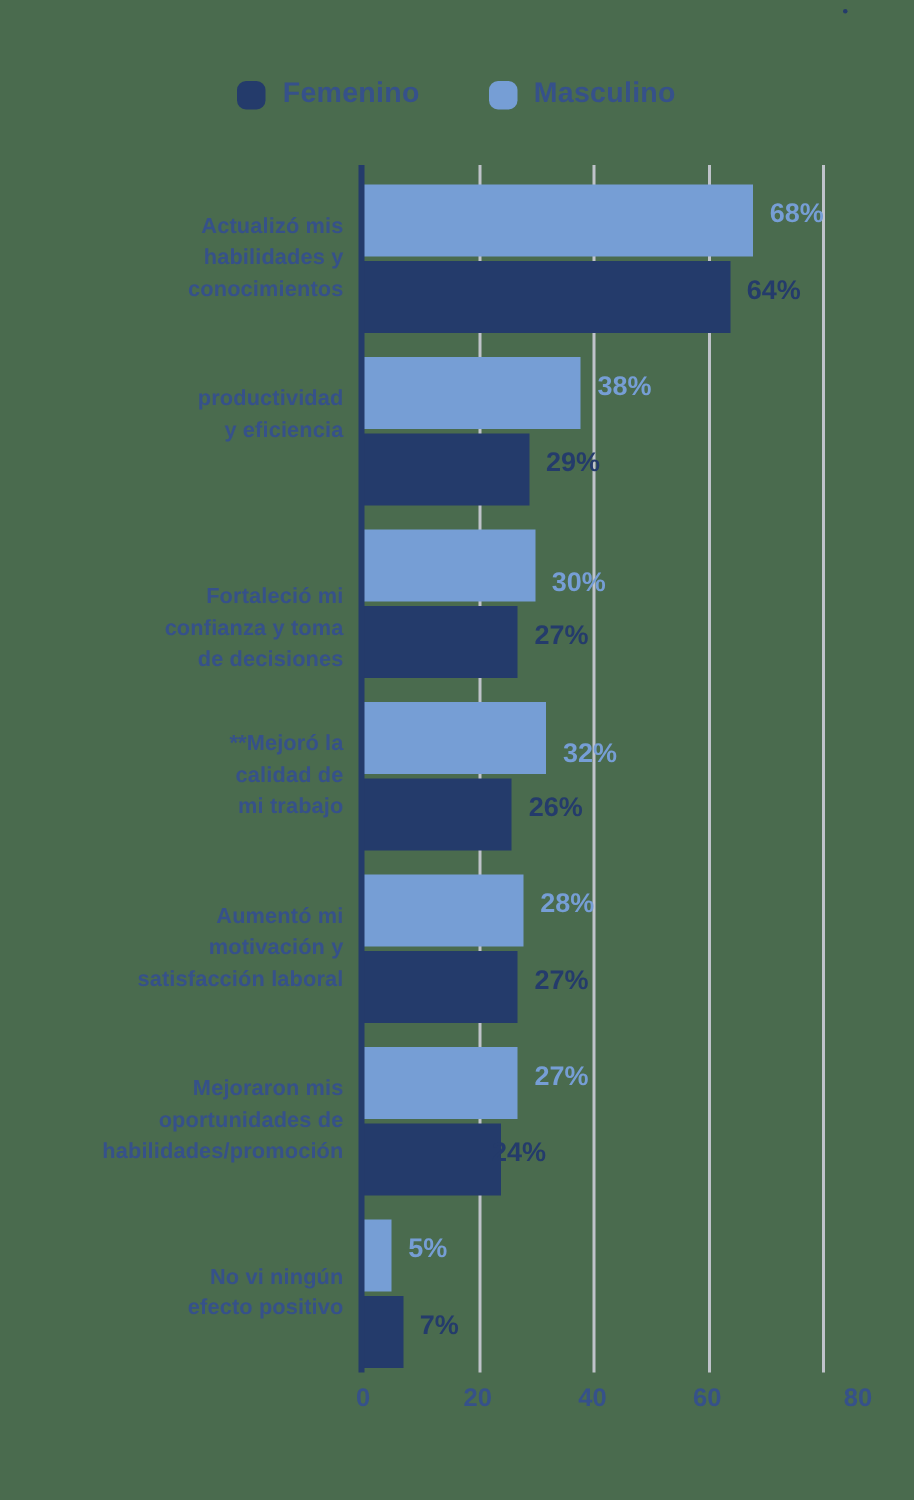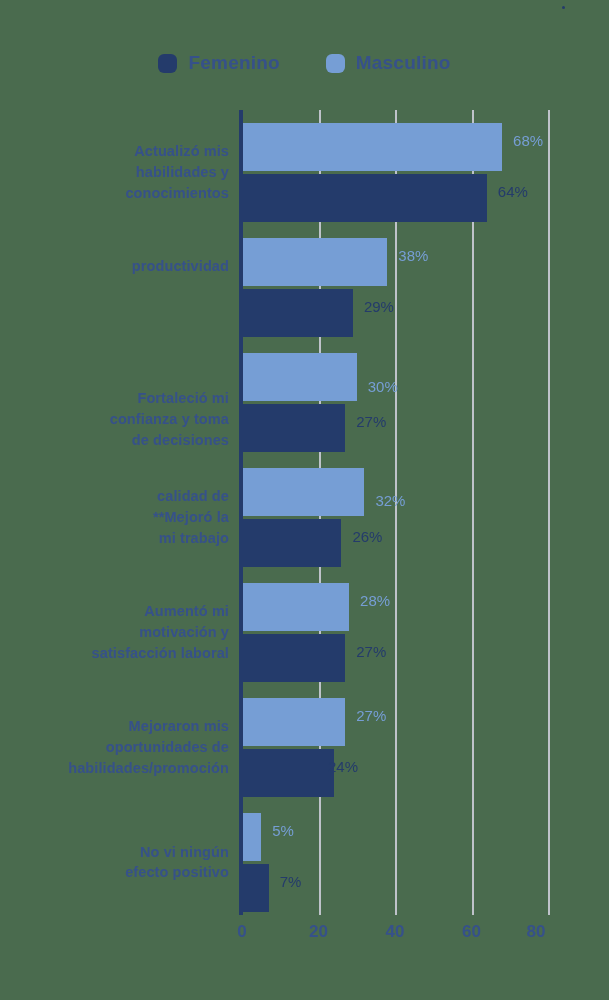--- a/index.html
+++ b/index.html
@@ -110,22 +110,22 @@
   .bar {
     position: absolute;
     left: 0;
     height: 48px;
   }
   .bar.masculino { background: #769ed5; }
   .bar.femenino  { background: #243b6b; }
 
   .bar-value {
     position: absolute;
-    font-size: 15px;
-    font-weight: normal;
+    font-size: 18px;
+    font-weight: bold;
     white-space: nowrap;
   }
   .bar-value.masculino { color: #769ed5; }
   .bar-value.femenino  { color: #243b6b; }
 
   
   .xtick {
     position: absolute;
     top: 922px;
     font-size: 17px;
@@ -153,29 +153,30 @@
   </div>
 
   <div class="labels-col" id="labels-col">
       <div class="cat-label" style="top: 31px;">
         <div>Actualizó mis</div>
         <div>habilidades y</div>
         <div>conocimientos</div>
       </div>
       <div class="cat-label" style="top: 146px;">
         <div>productividad</div>
+        <div>y eficiencia</div>
       </div>
       <div class="cat-label" style="top: 278px;">
         <div>Fortaleció mi</div>
         <div>confianza y toma</div>
         <div>de decisiones</div>
       </div>
       <div class="cat-label" style="top: 376px;">
+        <div>**Mejoró la</div>
         <div>calidad de</div>
-        <div>**Mejoró la</div>
         <div>mi trabajo</div>
       </div>
       <div class="cat-label" style="top: 491px;">
         <div>Aumentó mi</div>
         <div>motivación y</div>
         <div>satisfacción laboral</div>
       </div>
       <div class="cat-label" style="top: 606px;">
         <div>Mejoraron mis</div>
         <div>oportunidades de</div>
@@ -222,16 +223,16 @@
       <div class="bar-value femenino" style="left: 37.775px; top: 763px;">7%</div>
     </div>
 
   <div class="axis-spine"></div>
 
   <div id="xticks">
       <div class="xtick" style="left: 242px;">0</div>
       <div class="xtick" style="left: 318.5px;">20</div>
       <div class="xtick" style="left: 395px;">40</div>
       <div class="xtick" style="left: 471.5px;">60</div>
-      <div class="xtick" style="left: 536px;">80</div>
+      <div class="xtick" style="left: 572px;">80</div>
     </div>
 
 </div>
 
 </body></html>

